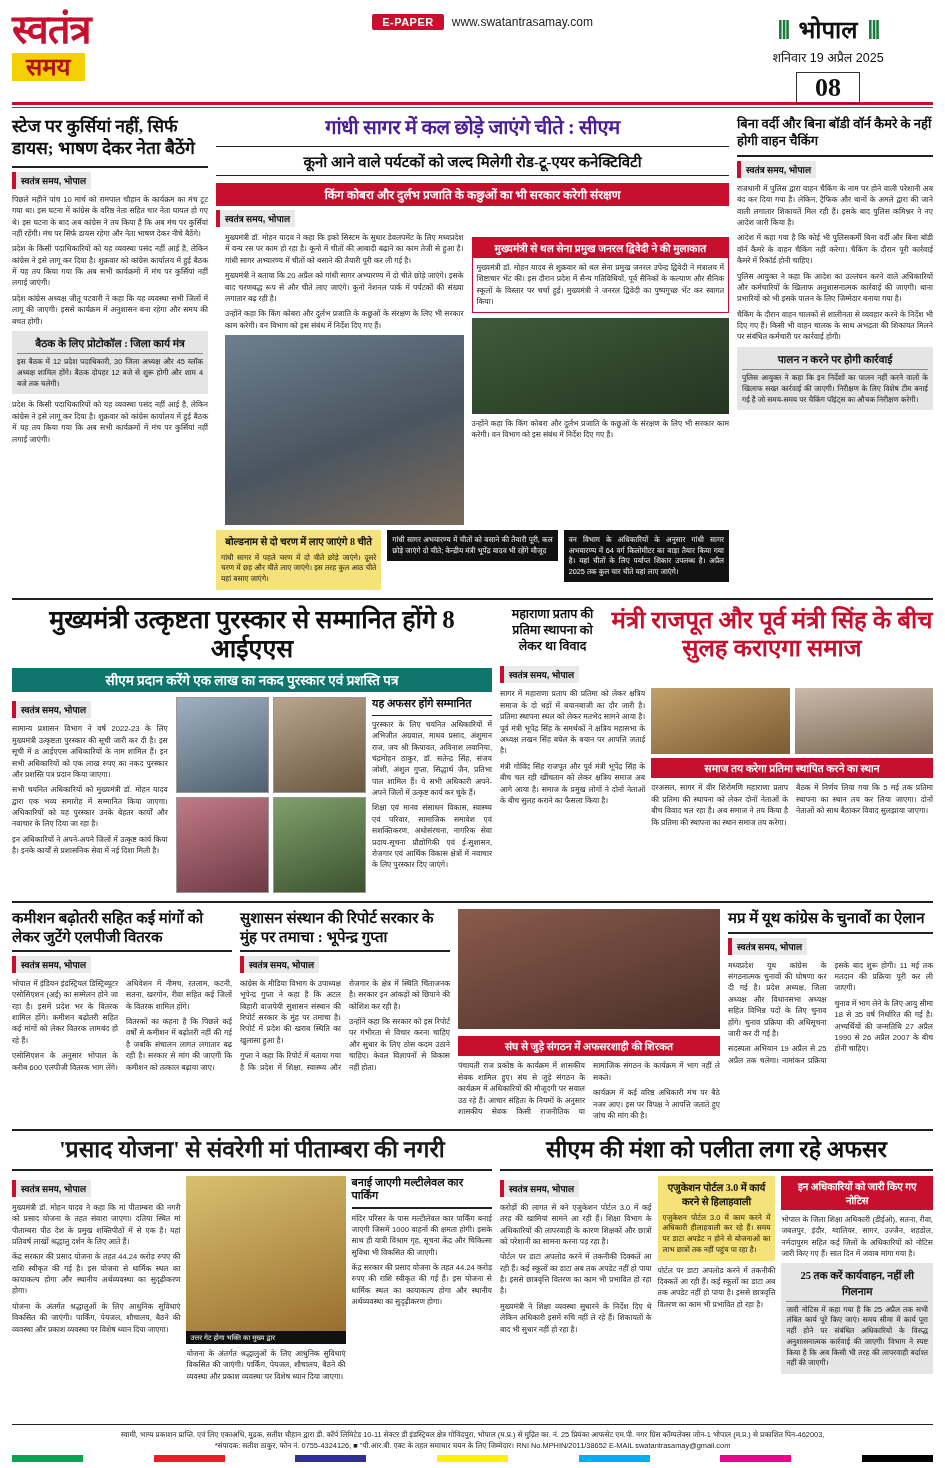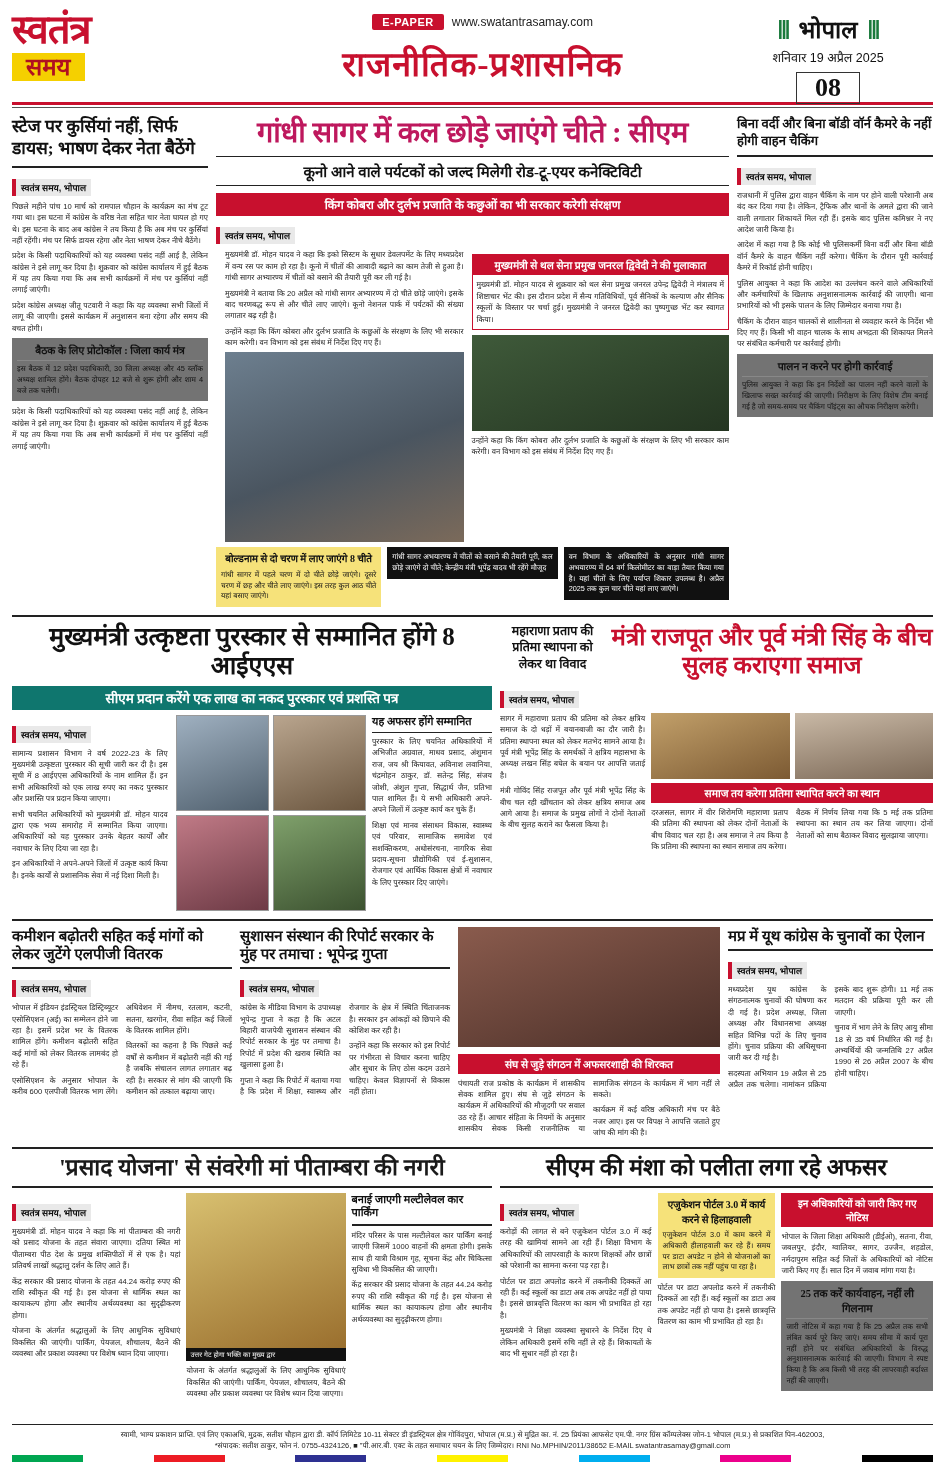--- a/index.html
+++ b/index.html
@@ -46,42 +46,42 @@
     margin: 6px auto 0; width:64px; height:32px; border:1.5px solid #333;
     display:flex; align-items:center; justify-content:center;
     font-family:"Liberation Serif", serif; font-size:26px; font-weight:700;
   }
   .rule-thick { height:3px; background:#c8102e; margin-top:6px; }
   .rule-thin { height:1px; background:#555; margin-top:2px; }
 
   
   .byline {
     background:#e9e9e9; border-left:4px solid #c8102e;
-    font-size:9px; font-weight:700; padding:2px 5px; margin:11px 0 5px; display:inline-block;
+    font-size:9px; font-weight:700; padding:2px 5px; margin:4px 0 5px; display:inline-block;
   }
   .body-text { font-size:7.6px; line-height:1.5; text-align:justify; color:#222; }
   .body-text p { margin:0 0 4px; }
 
   
   .top-zone { display:flex; gap:8px; margin-top:8px; }
   .col-left { width:196px; }
   .col-center { flex:1; }
   .col-right { width:196px; }
 
   .head-left {
     font-family:"Liberation Serif", serif; font-weight:700; font-size:17.5px; line-height:1.25;
     border-bottom:2px solid #222; padding-bottom:6px;
   }
   .head-right {
     font-family:"Liberation Serif", serif; font-weight:700; font-size:13px; line-height:1.3;
     border-bottom:2px solid #222; padding-bottom:5px;
   }
   .main-head {
-    font-family:"Liberation Serif", serif; font-weight:700; color:#be185d;
-    font-size:29px; line-height:1.15; text-align:center; letter-spacing:-0.3px;
+    font-family:"Liberation Serif", serif; font-weight:700; color:#4c1d95;
+    font-size:20px; line-height:1.15; text-align:center; letter-spacing:-0.3px;
   }
   .sub-head {
     font-family:"Liberation Serif", serif; font-weight:700; font-size:15px;
     text-align:center; border-top:1.5px solid #222; border-bottom:1.5px solid #222;
     padding:4px 0; margin-top:7px;
   }
   .red-strip {
     background:#c8102e; color:#fff; font-family:"Liberation Serif", serif; font-weight:700;
     font-size:12px; text-align:center; padding:3px 6px; margin-top:7px;
   }
@@ -109,21 +109,21 @@
     font-size:10.5px; text-align:center; padding:3px 4px; margin:-4px -4px 4px;
   }
 
   .black-box {
     background:#111; color:#fff; padding:5px; font-size:7.3px; line-height:1.45; text-align:justify;
   }
   .yellow-box {
     background:#f6e27a; padding:5px; font-size:7.4px; line-height:1.45; text-align:justify;
   }
   .yellow-box .bx-title { font-family:"Liberation Serif", serif; font-weight:700; font-size:10px; text-align:center; display:block; margin-bottom:3px;}
-  .gray-box { background:#737373; padding:5px; font-size:7.4px; line-height:1.45; text-align:justify; }
+  .gray-box { background:#e5e5e5; padding:5px; font-size:7.4px; line-height:1.45; text-align:justify; }
   .gray-box .bx-title { font-family:"Liberation Serif", serif; font-weight:700; font-size:10.5px; text-align:center; display:block; margin-bottom:3px; border-bottom:1px solid #888; padding-bottom:2px;}
 
   .sect-rule { border-top:2px solid #222; margin:8px 0 6px; }
 
   .band-head {
     font-family:"Liberation Serif", serif; font-weight:700; font-size:25px; text-align:center; line-height:1.15;
   }
   .band-sub {
     background:#0f766e; color:#fff; font-family:"Liberation Serif", serif; font-weight:700;
     font-size:13.5px; text-align:center; padding:3px; margin-top:5px;
@@ -162,21 +162,20 @@
   <div class="masthead">
     <div class="logo-box">
       <div class="logo-main">स्वतंत्र</div>
       <div class="logo-sub">समय</div>
     </div>
     <div class="mast-center">
       <div class="epaper-row">
         <span class="epaper-badge">E-PAPER</span>
         <span class="site-url">www.swatantrasamay.com</span>
       </div>
-      <div class="mast-title">राजनीतिक-प्रशासनिक</div>
     </div>
     <div class="mast-right">
       <div class="city-line">
         <span class="city-bars">|||</span>
         <span class="city-name">भोपाल</span>
         <span class="city-bars">|||</span>
       </div>
       <div class="date-line">शनिवार 19 अप्रैल 2025</div>
       <div class="page-num-box">08</div>
     </div>

